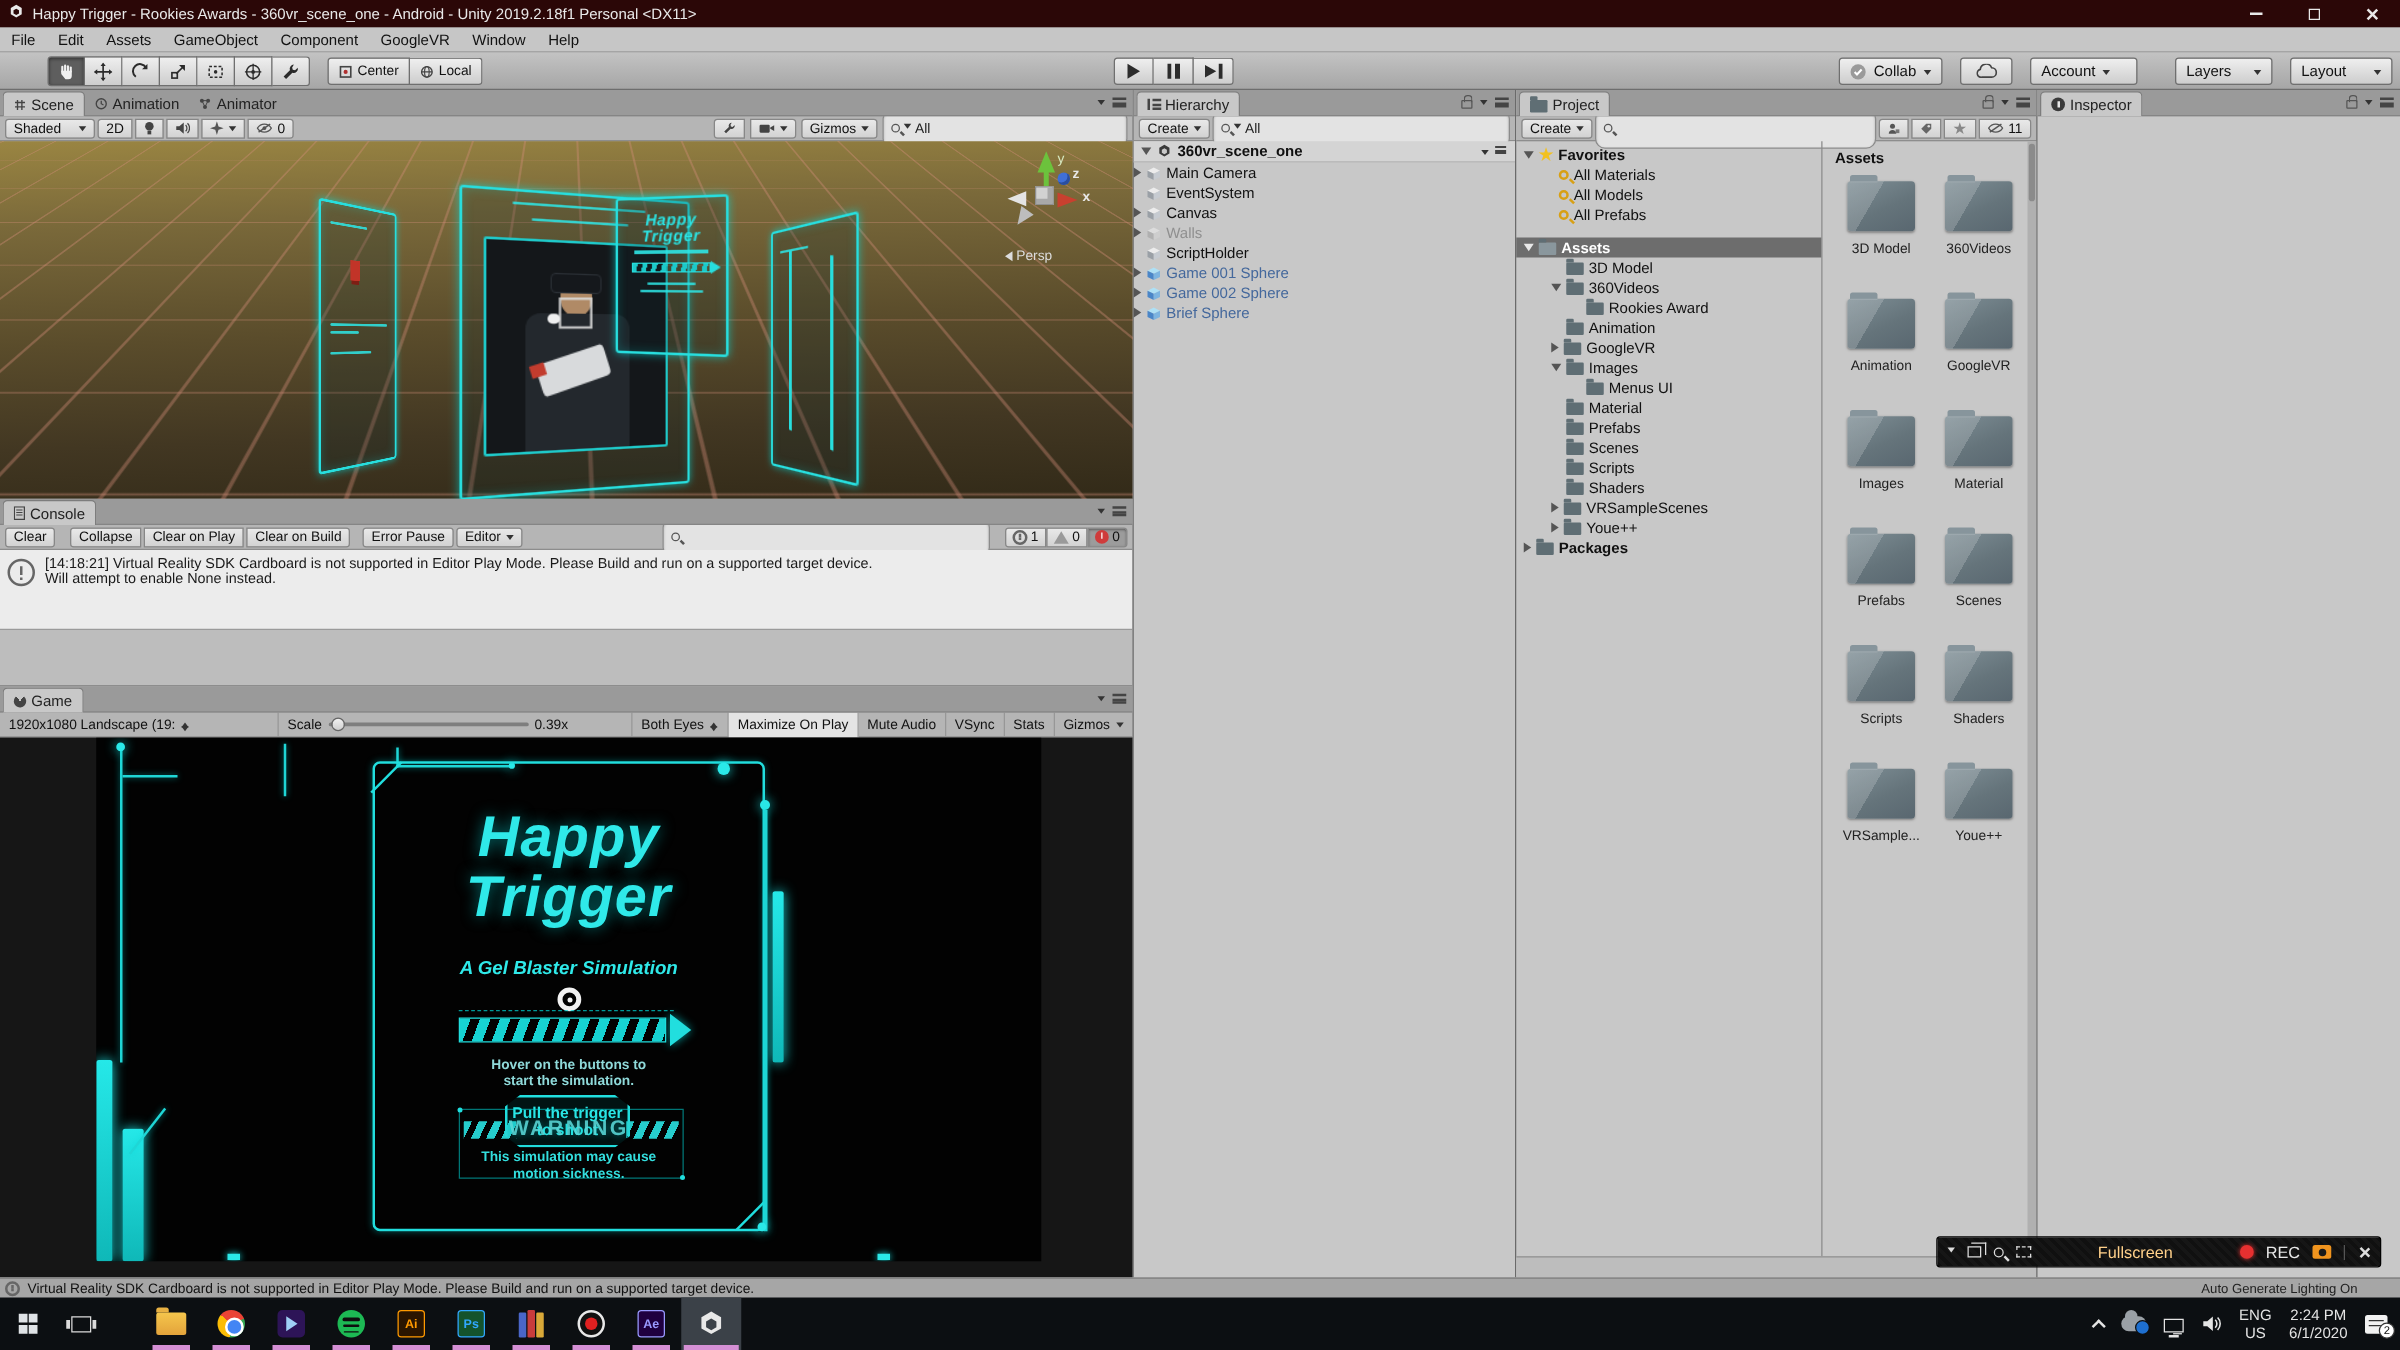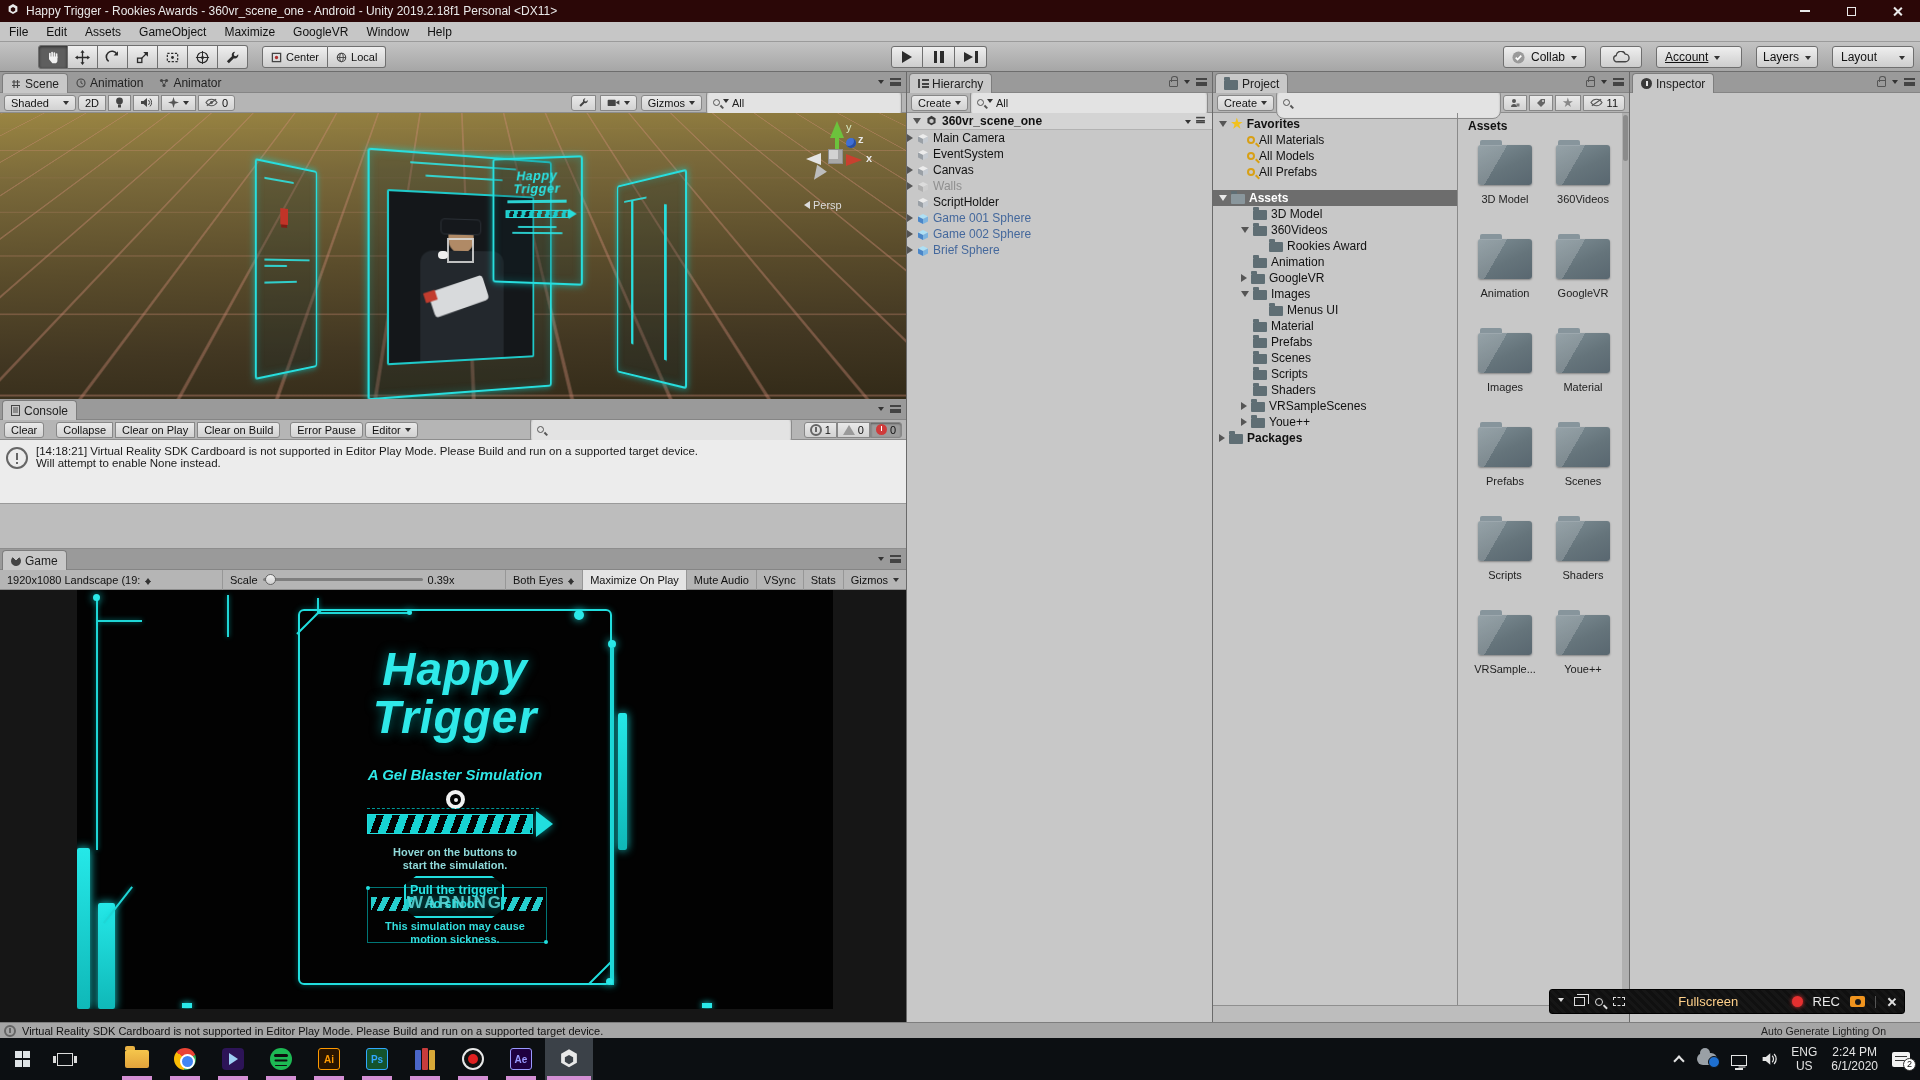--- a/index.html
+++ b/index.html
@@ -272,21 +272,21 @@
         <span class="ic-close"></span>
       </div>
   </div>
 </div>
 
 <div class="menubar">
   <span>File</span>
   <span>Edit</span>
   <span>Assets</span>
   <span>GameObject</span>
-  <span>Maximize</span>
+  <span>Component</span>
   <span>GoogleVR</span>
   <span>Window</span>
   <span>Help</span>
 </div>
 
 <div class="toolbar">
   <div class="toolgrp">
     <div class="toolbtn pressed">
       <svg width="15" height="15" viewBox="0 0 16 16">
           <g fill="#f0f0f0">
@@ -377,25 +377,25 @@
           <path d="M4 7.2l2 2 4-4.2" stroke="#fff" stroke-width="1.8" fill="none"></path>
         </svg>
       <span>Collab</span>
         <span class="car"></span>
     </div>
     <div class="ddbtn" style="width:42px; justify-content:center;">
       <svg width="17" height="12" viewBox="0 0 18 12">
           <path d="M5 11h8a4 4 0 000-8 5 5 0 00-9.6 1.4A3.3 3.3 0 005 11z" fill="none" stroke="#444" stroke-width="1.4"></path>
         </svg>
     </div>
-    <div class="ddbtn" style="width:86px; text-decoration:underline;">
+    <div class="ddbtn" style="width:86px; ">
         <span>Account</span>
         <span class="car"></span>
       </div>
-    <div class="ddbtn" style="width:62px; justify-content:center;">
+    <div class="ddbtn" style="width:78px; justify-content:space-between;margin-left:16px;">
         <span>Layers</span>
         <span class="car"></span>
       </div>
     <div class="ddbtn" style="width:82px; justify-content:space-between;">
         <span>Layout</span>
         <span class="car"></span>
       </div>
   </div>
 </div>
 

